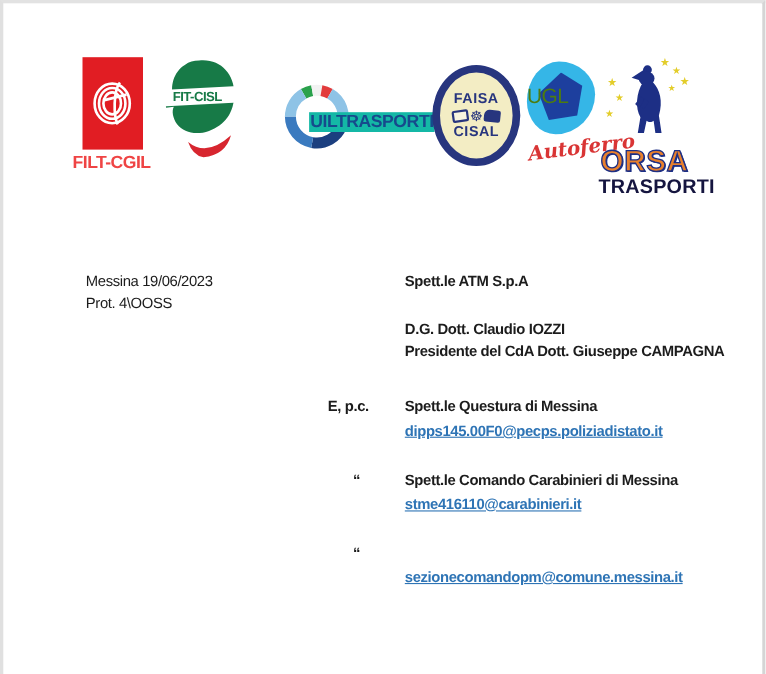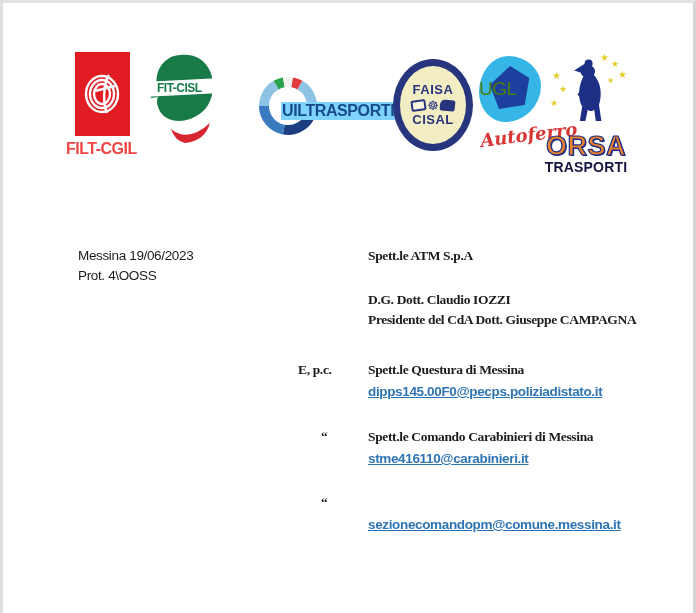--- a/index.html
+++ b/index.html
@@ -8,37 +8,37 @@
   .page {
     position:relative; width:696px; height:613px; background:#ffffff;
     border-top:3px solid #e2e2e2; border-left:3px solid #e0e0e0; border-right:3px solid #d5d5d5;
     overflow:hidden;
   }
   .abs { position:absolute; }
 
   
   .txt { color:#1c1c1c; font-size:13.5px; letter-spacing:-0.35px; white-space:nowrap; }
   .w500 { font-weight:500; }
-  .b { font-weight:700;font-family:Liberation Serif, serif; }
+  .b { font-weight:700; }
   a.mail { color:#2e74b5; font-weight:700; text-decoration:underline; cursor:pointer; }
 
   
   
   .filt { left:63px; top:49px; width:76px; }
   .filt .sq { width:55px; height:84px; background:#e11d23; margin-left:9px;
               display:flex; align-items:center; justify-content:center; }
   .filt .lbl { margin-top:4px; font-size:16px; font-weight:800; color:#ef4444;
                letter-spacing:-0.5px; white-space:nowrap; }
 
   
   .fit { left:145px; top:50px; width:68px; height:96px; }
 
   
   .uil { left:255px; top:70px; width:130px; height:70px; }
-  .uil .word { position:absolute; left:23px; top:29px; background:#7dd3fc; padding:0 1px;
+  .uil .word { position:absolute; left:23px; top:29px; background:#14b8a6; padding:0 1px;
                color:#164a8c; font-size:16px; font-weight:800; letter-spacing:-0.4px; }
 
   
   .faisa { left:390px; top:56px; width:80px; height:92px; background:#f3edc4;
            border:7px solid #27357e; border-radius:50%;
            display:flex; flex-direction:column; align-items:center; justify-content:center; }
   .faisa .t { color:#27357e; font-weight:800; font-size:13px; letter-spacing:0.5px; line-height:1.1; }
   .faisa .mid { display:flex; align-items:center; gap:1px; margin:1px 0; }
   .faisa .bus { width:15px; height:11px; background:#f7f4df; border:2px solid #27357e;
                 border-radius:2px; transform:rotate(-8deg); }
@@ -59,21 +59,21 @@
                font-size:18px; transform:rotate(-7deg); white-space:nowrap; }
 
   
   .orsa { left:541px; top:46px; width:84px; height:130px; }
   .star { position:absolute; color:#e3cd2a; line-height:1; }
   .orsa .bear { position:absolute; left:22px; top:8px; }
   .orsa .name { position:absolute; left:2px; top:82px; width:80px; text-align:center;
                 color:#e8802d; font-size:27px; font-weight:900; letter-spacing:0.5px;
                 -webkit-text-stroke:1.2px #1d2f85; text-shadow:1px 1px 0 #1d2f85; }
   .orsa .sub { position:absolute; left:0px; top:110px; width:84px; text-align:center;
-               color:#15153f; font-size:14px; font-weight:900; letter-spacing:0.2px; }
+               color:#15153f; font-size:18px; font-weight:900; letter-spacing:0.2px; }
 </style>
 </head>
 <body>
 
 <div class="page">
 
   <div class="abs filt">
     <div class="sq">
       <svg width="40" height="50" viewBox="0 0 40 50">
         <g fill="none" stroke="#ffffff" stroke-width="2.4">

